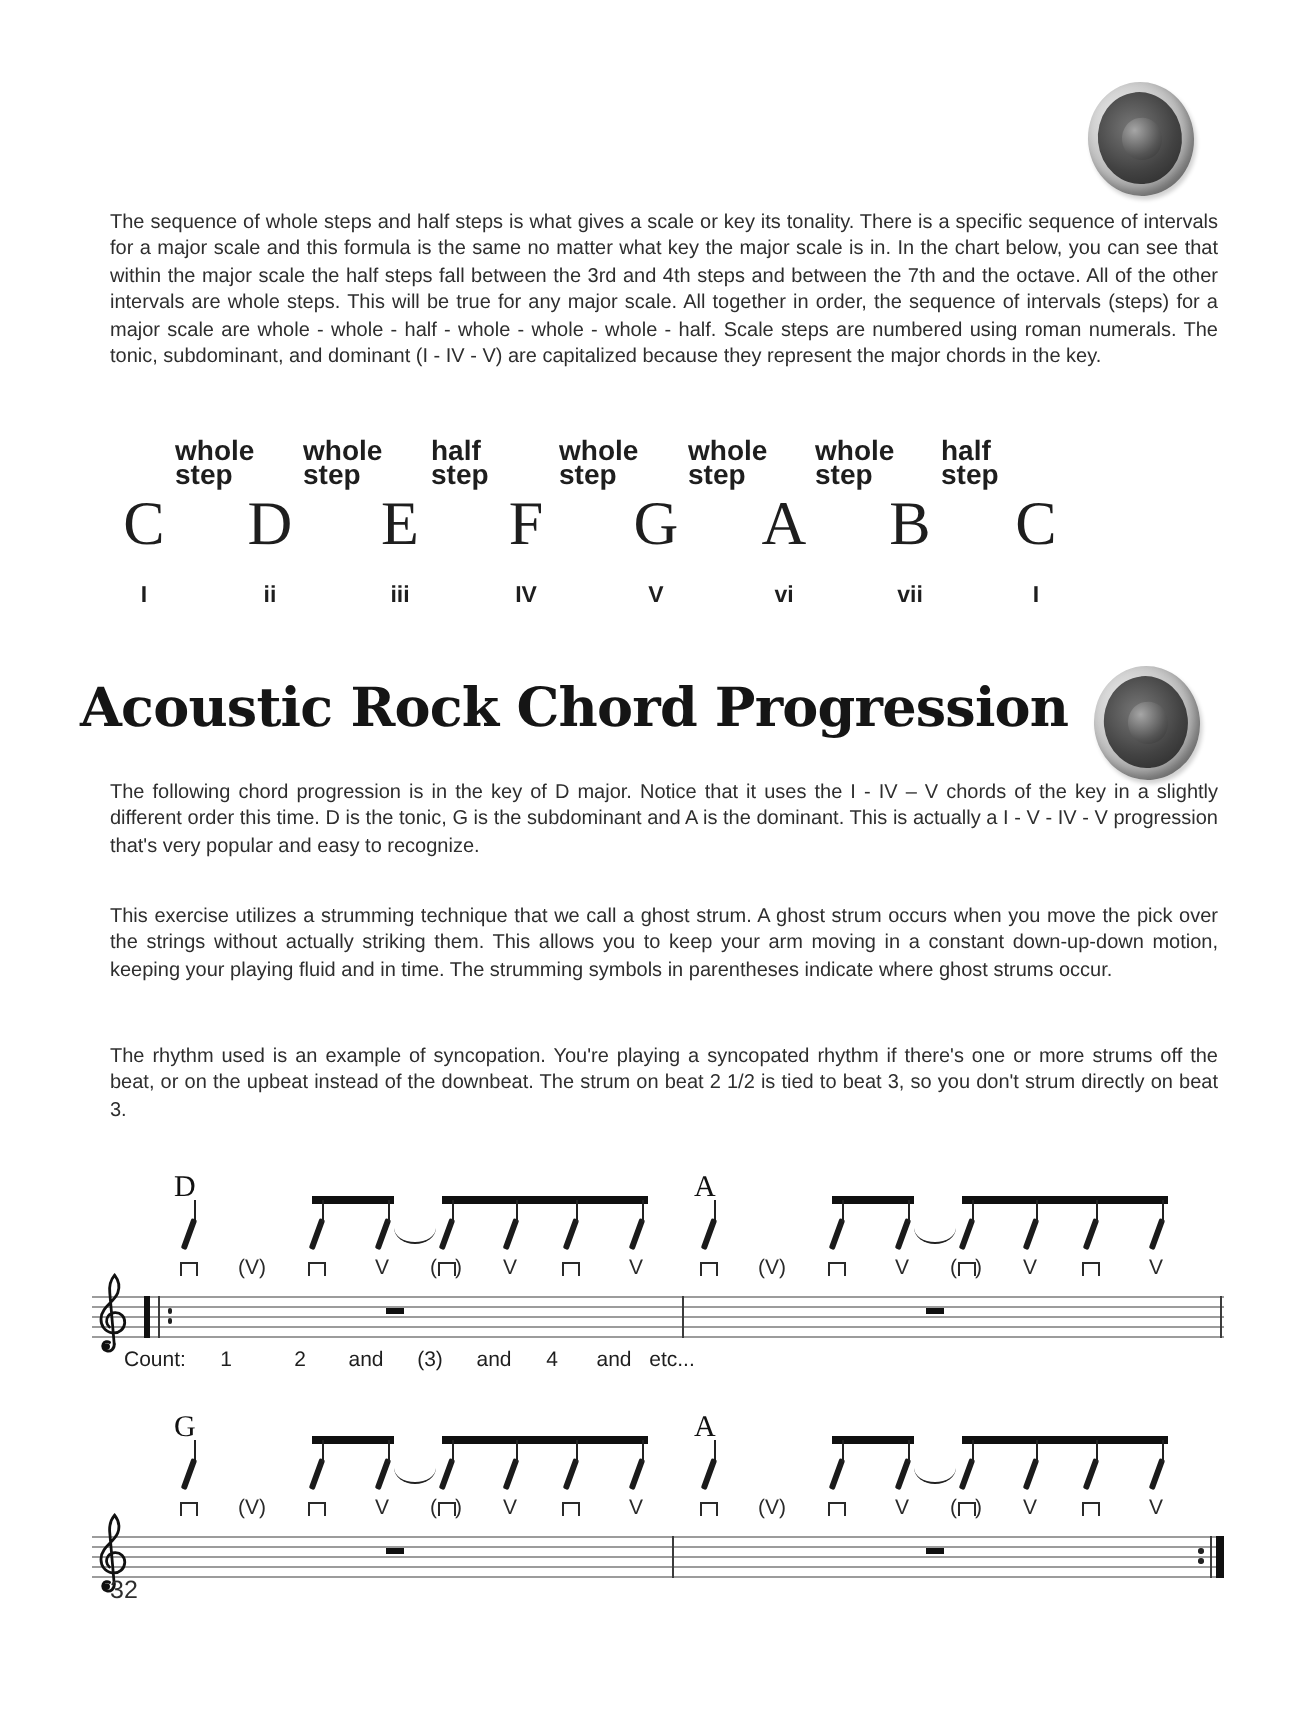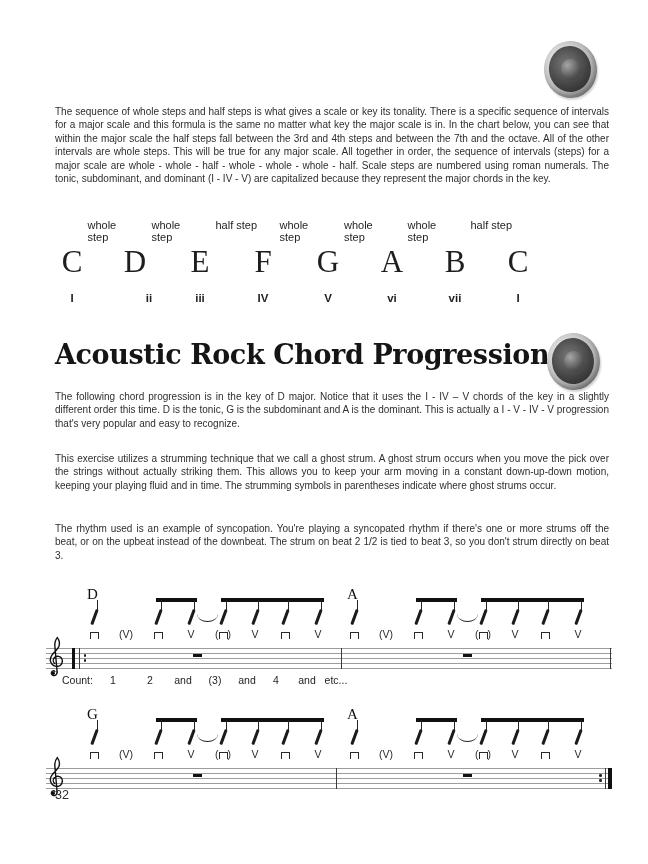--- a/index.html
+++ b/index.html
@@ -3,21 +3,21 @@
 <meta charset="utf-8">
 <style>
   html,body{margin:0;padding:0;background:#fff}
   #page{position:relative;width:648px;height:864px;background:#ffffff;overflow:hidden;
         font-family:"Liberation Sans",sans-serif;color:#2e2e2e}
   .abs{position:absolute}
   .title{font-family:"DejaVu Serif",serif;font-weight:bold;font-size:27px;color:#151515;
          letter-spacing:-0.4px;white-space:nowrap}
   .para{width:554px;font-size:10px;line-height:13.4px;text-align:justify;color:#2e2e2e}
   
-  .steplab{font-weight:normal;font-size:11px;line-height:11.6px;color:#1e1e1e;width:42px}
+  .steplab{font-weight:bold;font-size:14px;line-height:11.6px;color:#1e1e1e;width:42px}
   .note{font-family:"Liberation Serif",serif;font-size:31px;color:#1e1e1e;transform:translateX(-50%)}
   .numeral{font-weight:bold;font-size:11.5px;color:#1e1e1e;transform:translateX(-50%)}
   
   .speaker{width:53px;height:57px;border-radius:50%;transform:rotate(-6deg);
            background:radial-gradient(circle at 36% 32%,#efefef,#bdbdbd 52%,#8e8e8e 85%,#b5b5b5);
            box-shadow:inset -2px -3px 5px rgba(0,0,0,.28),1px 2px 2px rgba(0,0,0,.18)}
   .speaker::before{content:"";position:absolute;left:9%;top:8%;width:80%;height:82%;border-radius:50%;
            background:radial-gradient(circle at 42% 38%,#777,#424242 58%,#262626)}
   .speaker::after{content:"";position:absolute;left:33%;top:31%;width:36%;height:37%;border-radius:50%;
            background:radial-gradient(circle at 34% 28%,#a6a6a6,#555 62%,#303030)}
@@ -56,36 +56,36 @@
       <div class="abs steplab" style="left: 87.5px; top: 2px;">whole step</div>
       <div class="abs steplab" style="left: 151.5px; top: 2px;">whole step</div>
       <div class="abs steplab" style="left: 215.5px; top: 2px;">half step</div>
       <div class="abs steplab" style="left: 279.5px; top: 2px;">whole step</div>
       <div class="abs steplab" style="left: 344px; top: 2px;">whole step</div>
       <div class="abs steplab" style="left: 407.5px; top: 2px;">whole step</div>
       <div class="abs steplab" style="left: 470.5px; top: 2px;">half step</div>
       <div class="abs note" style="left: 72px; top: 26px;">C</div>
       <div class="abs numeral" style="left: 72px; top: 74px;">I</div>
       <div class="abs note" style="left: 135px; top: 26px;">D</div>
-      <div class="abs numeral" style="left: 149px; top: 74px;">ii</div>
+      <div class="abs numeral" style="left: 135px; top: 74px;">ii</div>
       <div class="abs note" style="left: 200px; top: 26px;">E</div>
       <div class="abs numeral" style="left: 200px; top: 74px;">iii</div>
       <div class="abs note" style="left: 263px; top: 26px;">F</div>
       <div class="abs numeral" style="left: 263px; top: 74px;">IV</div>
       <div class="abs note" style="left: 328px; top: 26px;">G</div>
       <div class="abs numeral" style="left: 328px; top: 74px;">V</div>
       <div class="abs note" style="left: 392px; top: 26px;">A</div>
       <div class="abs numeral" style="left: 392px; top: 74px;">vi</div>
       <div class="abs note" style="left: 455px; top: 26px;">B</div>
       <div class="abs numeral" style="left: 455px; top: 74px;">vii</div>
       <div class="abs note" style="left: 518px; top: 26px;">C</div>
       <div class="abs numeral" style="left: 518px; top: 74px;">I</div>
     </div>
 
-  <div class="abs title" style="left:55px;top:339px">Acoustic Rock Chord Progression</div>
+  <div class="abs title" style="left:40px;top:339px">Acoustic Rock Chord Progression</div>
   <div class="abs speaker" style="left:547px;top:333px"></div>
 
   <div class="abs para" style="left:55px;top:390px">The following chord progression is in the key of D major. Notice that it uses the I - IV – V chords of the key in a slightly different order this time. D is the tonic, G is the subdominant and A is the dominant. This is actually a I - V - IV - V progression that's very popular and easy to recognize.</div>
   <div class="abs para" style="left:55px;top:452px">This exercise utilizes a strumming technique that we call a ghost strum. A ghost strum occurs when you move the pick over the strings without actually striking them. This allows you to keep your arm moving in a constant down-up-down motion, keeping your playing fluid and in time. The strumming symbols in parentheses indicate where ghost strums occur.</div>
   <div class="abs para" style="left:55px;top:522px">The rhythm used is an example of syncopation. You're playing a syncopated rhythm if there's one or more strums off the beat, or on the upbeat instead of the downbeat. The strum on beat 2 1/2 is tied to beat 3, so you don't strum directly on beat 3.</div>
 
   <div class="abs system" style="top:586px;height:112px">
       <div class="abs chord" style="left: 87px; top: 0px;">D</div>
       <div class="abs stem" style="left: 96.5px; top: 14px; height: 10px;"></div>
       <div class="abs beam" style="left: 156px; top: 12px; width: 41px;"></div>

